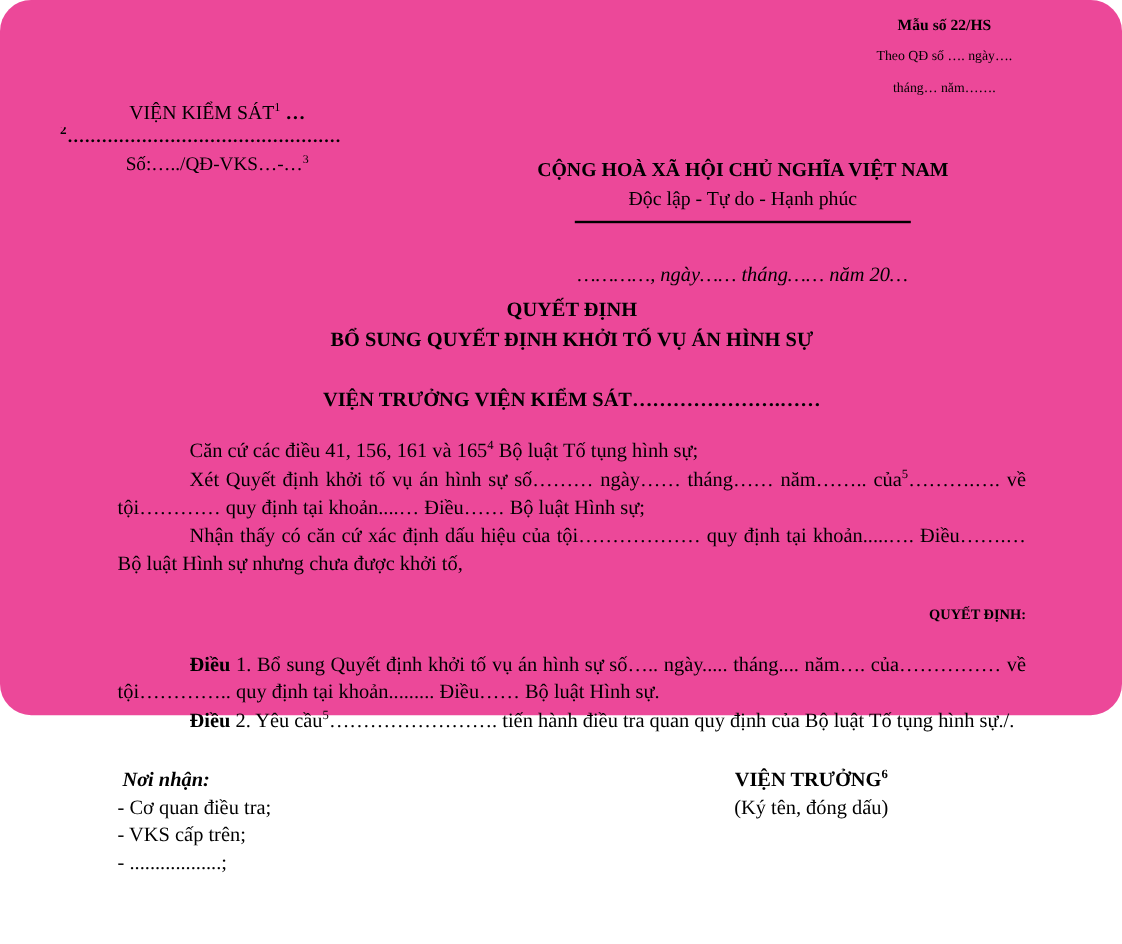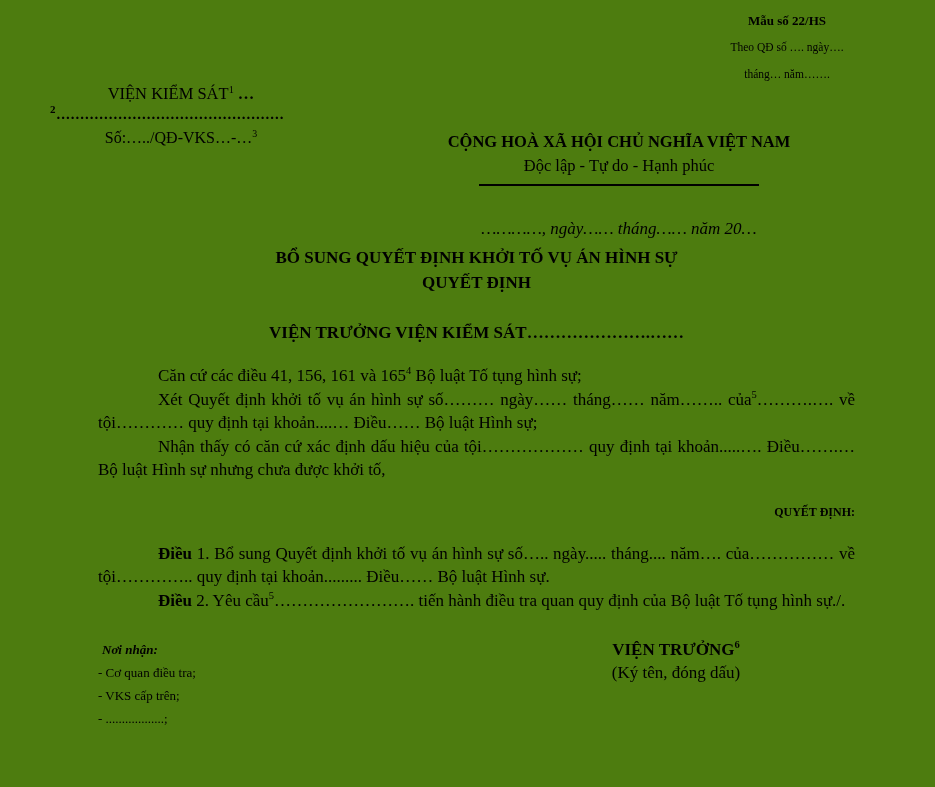--- a/index.html
+++ b/index.html
@@ -4,21 +4,21 @@
 <style>
   * { box-sizing: border-box; margin: 0; padding: 0; }
   html, body { background: #ffffff; }
   body {
     width: 935px; height: 787px;
     font-family: "Liberation Serif", "DejaVu Serif", serif;
     color: #000;
     position: relative;
     overflow: hidden;
   }
-  .page { position: relative; width: 935px; height: 787px; background: #4d7c0f; }
+  .page { position: relative; width: 935px; height: 596px; background: #ec4899; border-radius: 26px; }
 
   sup { font-size: 0.62em; vertical-align: super; line-height: 0; }
 
   
   .form-stamp {
     position: absolute; top: 13px; right: 48px; width: 200px;
     text-align: center; line-height: 15px;
   }
   .form-stamp .stamp-no { font-weight: bold; font-size: 13px; }
   .form-stamp .stamp-sub { font-size: 11.5px; margin-top: 12px; }
@@ -57,21 +57,21 @@
   .recitals { margin-top: 21px; }
   .para {
     font-size: 17px; line-height: 23.5px;
     text-align: justify; text-indent: 60px;
   }
   .decision-heading { text-align: right; font-weight: bold; font-size: 12px; margin-top: 23px; }
   .articles { margin-top: 22px; }
   .article-label { font-weight: bold; }
 
   .footer { position: relative; margin-top: 26px; height: 130px; }
-  .recipients { font-size: 13px; line-height: 23px; margin-top: 17px; }
+  .recipients { font-size: 17px; line-height: 23px; margin-top: 17px; }
   .recipients-label { font-weight: bold; font-style: italic; padding-left: 4px; }
   .signature {
     position: absolute; top: 0; left: 428px; width: 300px;
     text-align: center; font-size: 17px; line-height: 23px;
   }
   .signature-title { font-weight: bold; }
 </style>
 </head>
 <body>
 
@@ -92,22 +92,22 @@
   <div class="national-block">
     <div class="national-country">CỘNG HOÀ XÃ HỘI CHỦ NGHĨA VIỆT NAM</div>
     <div class="national-motto">Độc lập - Tự do - Hạnh phúc</div>
     <div class="motto-rule"></div>
     <div class="date-line">…………, ngày…… tháng…… năm 20…</div>
   </div>
 
   <div class="content">
 
     <div class="title-block">
+      <div>QUYẾT ĐỊNH</div>
       <div>BỔ SUNG QUYẾT ĐỊNH KHỞI TỐ VỤ ÁN HÌNH SỰ</div>
-      <div>QUYẾT ĐỊNH</div>
     </div>
 
     <div class="authority-line">VIỆN TRƯỞNG VIỆN KIỂM SÁT………………….……</div>
 
     <div class="recitals">
       <p class="para"><span>Căn cứ các điều 41, 156, 161 và 165</span><sup>4</sup><span> Bộ luật Tố tụng hình sự;</span></p>
       <p class="para"><span>Xét Quyết định khởi tố vụ án hình sự số……… ngày…… tháng…… năm…….. của</span><sup>5</sup><span>……….…. về tội………… quy định tại khoản....… Điều…… Bộ luật Hình sự;</span></p>
       <p class="para">Nhận thấy có căn cứ xác định dấu hiệu của tội……………… quy định tại khoản.....…. Điều…….… Bộ luật Hình sự nhưng chưa được khởi tố,</p>
     </div>
 

